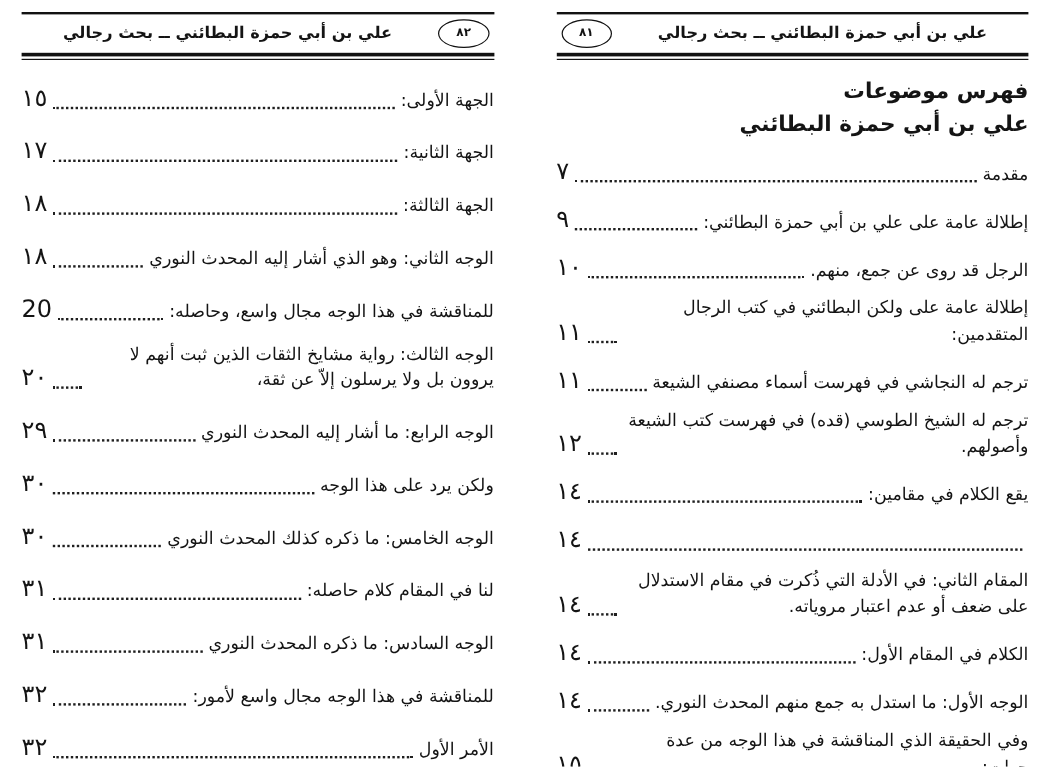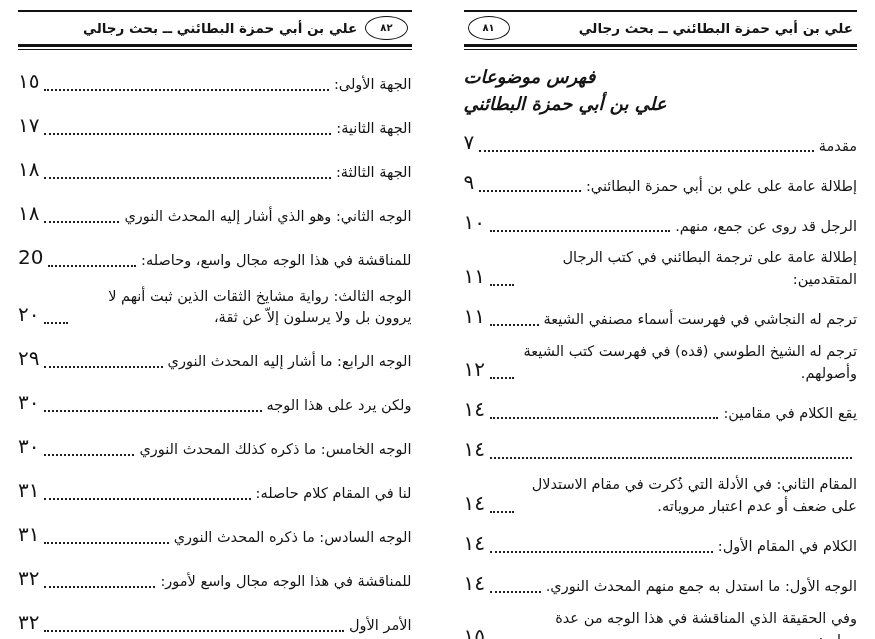--- a/index.html
+++ b/index.html
@@ -11,33 +11,32 @@
   }
   .page{flex:1 1 50%;box-sizing:border-box;padding:10px 18px 0 18px;}
   .page-right{padding-left:26px;}
   .page-left{padding-right:26px;}
 
   .page-header{
     border-top:2px solid #121212;
     display:flex;align-items:center;gap:8px;
     padding:4px 4px 4px 4px;
   }
-  .running-title{flex:1;text-align:right;font-weight:700;font-size:13.5px;white-space:nowrap;}
+  .running-title{flex:1;text-align:center;font-weight:700;font-size:13.5px;white-space:nowrap;}
   .page-badge{
     border:1.6px solid #121212;border-radius:50%;
     padding:0 14px;height:22px;line-height:22px;
     font-size:10px;font-weight:700;flex:0 0 auto;
   }
   .rule-thick{height:2.6px;background:#121212;}
   .rule-thin{height:1px;background:#121212;margin-top:2px;}
 
   .toc-heading{
-    text-align:left;font-weight:700;font-size:18px;line-height:1.55;
+    text-align:right;font-weight:700;font-size:18px;line-height:1.55;
     margin:13px 0 9px 0;
-    font-style:italic;
   }
   .toc-list{margin-top:6px;}
   .toc-row{
     display:flex;align-items:flex-end;
     font-size:14.5px;line-height:1.5;
   }
   .page-right .toc-row{margin-bottom:10px;}
   .page-left .toc-row{margin-bottom:14px;}
   .toc-text{max-width:86%;}
   .toc-dots{
@@ -75,21 +74,21 @@
           <span class="toc-text">إطلالة عامة على علي بن أبي حمزة البطائني:</span>
           <span class="toc-dots"></span>
           <span class="toc-num">٩</span>
         </div>
         <div class="toc-row">
           <span class="toc-text">الرجل قد روى عن جمع، منهم.</span>
           <span class="toc-dots"></span>
           <span class="toc-num">١٠</span>
         </div>
         <div class="toc-row">
-          <span class="toc-text">إطلالة عامة على ترجمة البطائني في كتب الرجال المتقدمين:</span>
+          <span class="toc-text">إطلالة عامة على ولكن البطائني في كتب الرجال المتقدمين:</span>
           <span class="toc-dots"></span>
           <span class="toc-num">١١</span>
         </div>
         <div class="toc-row">
           <span class="toc-text">ترجم له النجاشي في فهرست أسماء مصنفي الشيعة</span>
           <span class="toc-dots"></span>
           <span class="toc-num">١١</span>
         </div>
         <div class="toc-row">
           <span class="toc-text">ترجم له الشيخ الطوسي (قده) في فهرست كتب الشيعة وأصولهم.</span>

